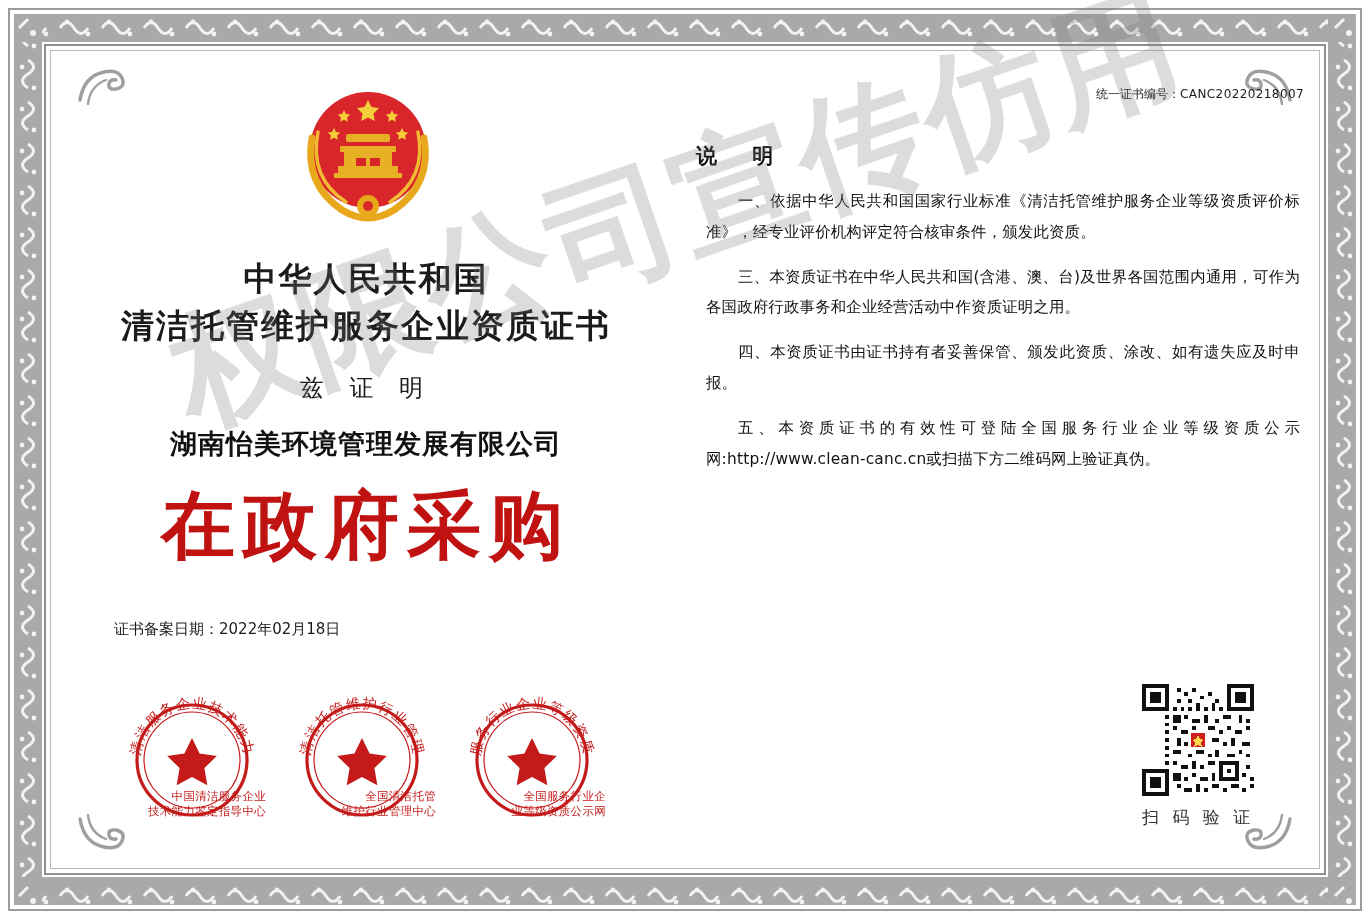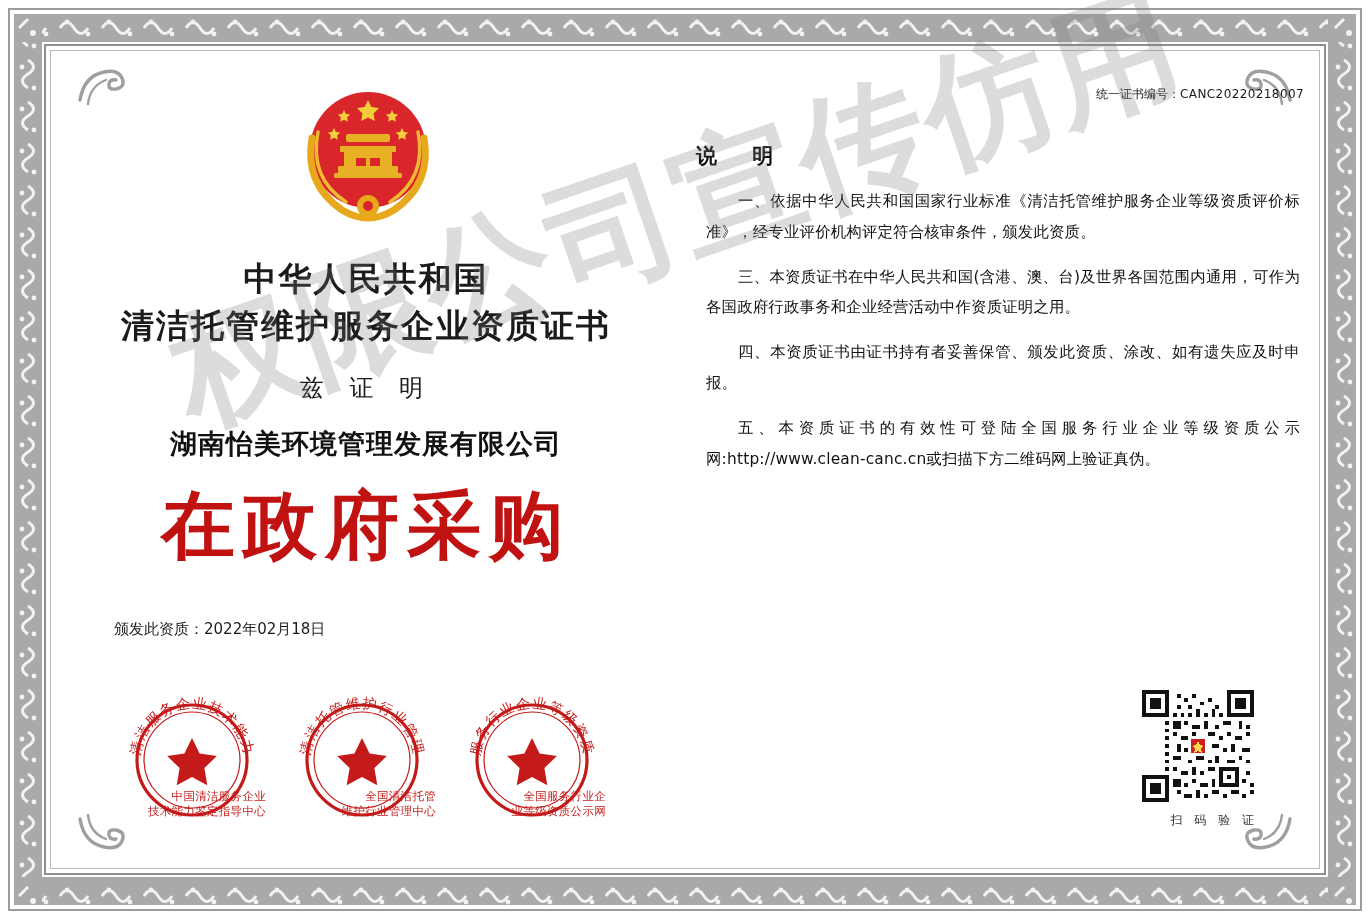--- a/index.html
+++ b/index.html
@@ -212,23 +212,23 @@
     position: absolute;
     right: 56px; bottom: 34px;
     width: 116px;
   }
   .qr-code {
     width: 112px; height: 112px;
     background: #ffffff;
   }
   .qr-caption {
     margin-top: 6px;
-    text-align: right;
-    font-family: "DejaVu Sans", sans-serif;
-    font-size: 12px;
+    text-align: left;
+    font-family: "DejaVu Sans", sans-serif;
+    font-size: 17px;
     color: #333;
     letter-spacing: 4px;
   }
 
   
   .watermark {
     position: absolute;
     left: 150px; top: 300px;
     width: 1100px;
     font-family: "DejaVu Sans", sans-serif;
@@ -342,21 +342,21 @@
 
       <div class="title-block">
         <div class="title-line">中华人民共和国</div>
         <div class="title-line">清洁托管维护服务企业资质证书</div>
         <div class="zi-zheng-ming">兹 证 明</div>
         <div class="company-name">湖南怡美环境管理发展有限公司</div>
         <div class="grade">在政府采购</div>
       </div>
 
       <div class="dates">
-        <div>颁发此资质：2022年02月18日</div>
+        <div>证书备案日期：2022年02月18日</div>
       </div>
 
       <div class="seals">
 
         <div class="seal s1">
           <svg viewBox="0 0 148 148" width="148" height="148">
             <defs>
               <path id="arc1" d="M 22 74 A 52 52 0 1 1 126 74"></path>
             </defs>
             <circle cx="74" cy="74" r="55" fill="none" stroke="#c41a1a" stroke-width="3.2"></circle>

